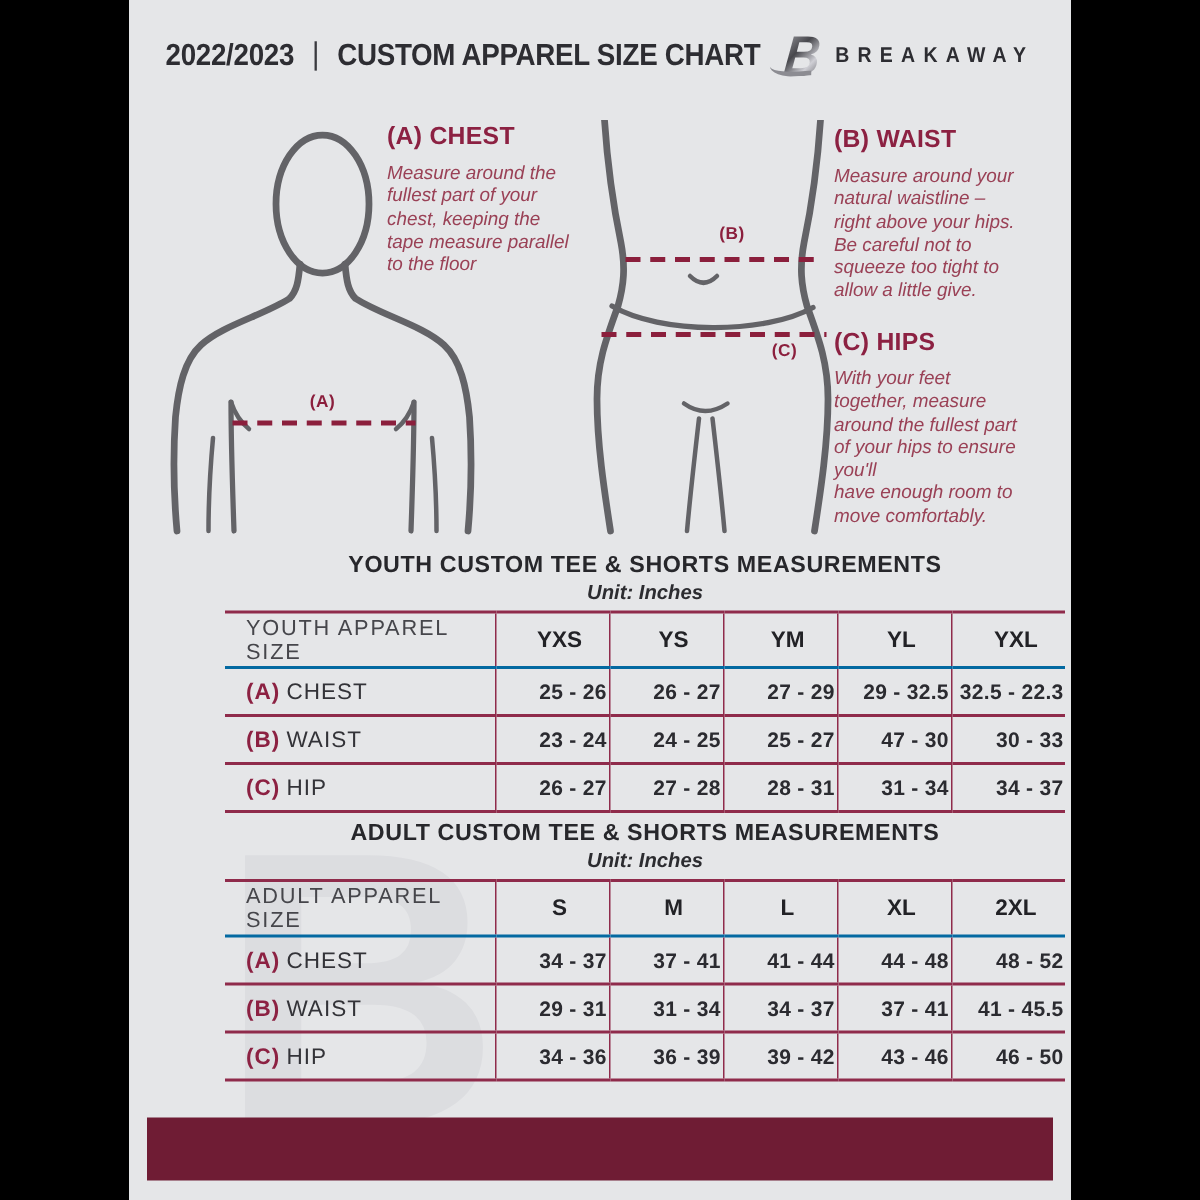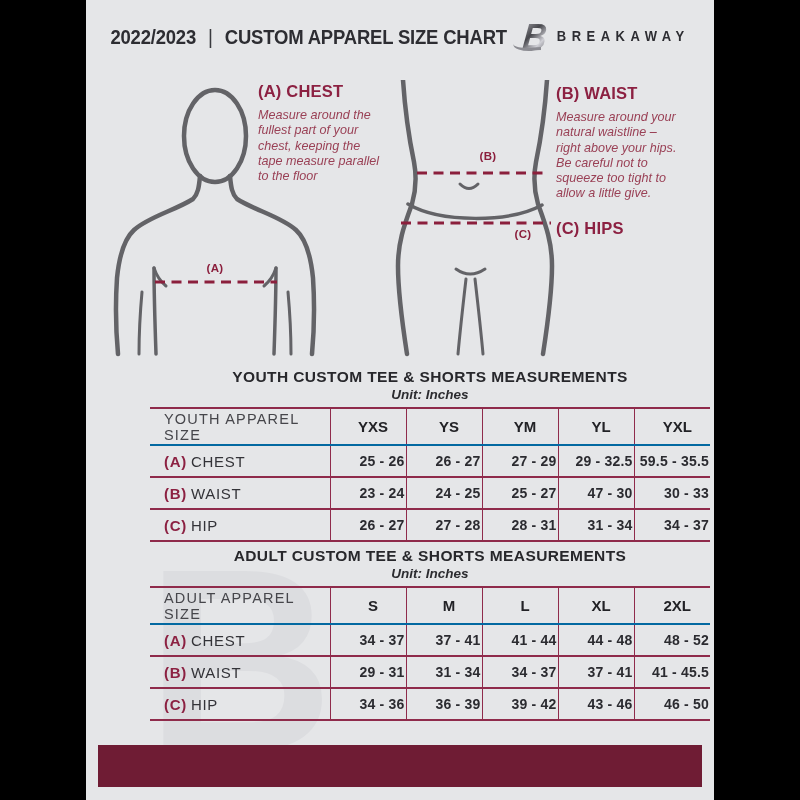--- a/index.html
+++ b/index.html
@@ -126,20 +126,27 @@
         <p class="guide-heading">(B) WAIST</p>
         <p class="guide-body">Measure around your
 natural waistline –
 right above your hips.
 Be careful not to
 squeeze too tight to
 allow a little give.</p>
       </div>
       <div class="guide-block blk-hips">
         <p class="guide-heading">(C) HIPS</p>
+        <p class="guide-body">With your feet
+together, measure
+around the fullest part
+of your hips to ensure
+you'll
+have enough room to
+move comfortably.</p>
       </div>
     </div>
 
     <div class="tbl-section sec-youth">
       <p class="tbl-title">YOUTH CUSTOM TEE &amp; SHORTS MEASUREMENTS</p>
       <p class="tbl-unit">Unit: Inches</p>
       <table class="size-table">
         <colgroup>
             <col class="c0">
             <col class="cn">
@@ -158,21 +165,21 @@
             <th class="size-hd">YXL</th>
           </tr>
         </thead>
         <tbody>
           <tr>
             <td class="row-label"><span class="key">(A)</span><span>CHEST</span></td>
             <td class="val">25 - 26</td>
             <td class="val">26 - 27</td>
             <td class="val">27 - 29</td>
             <td class="val">29 - 32.5</td>
-            <td class="val">59.5 - 35.5</td>
+            <td class="val">32.5 - 22.3</td>
           </tr>
           <tr>
             <td class="row-label"><span class="key">(B)</span><span>WAIST</span></td>
             <td class="val">23 - 24</td>
             <td class="val">24 - 25</td>
             <td class="val">25 - 27</td>
             <td class="val">47 - 30</td>
             <td class="val">30 - 33</td>
           </tr>
           <tr>

